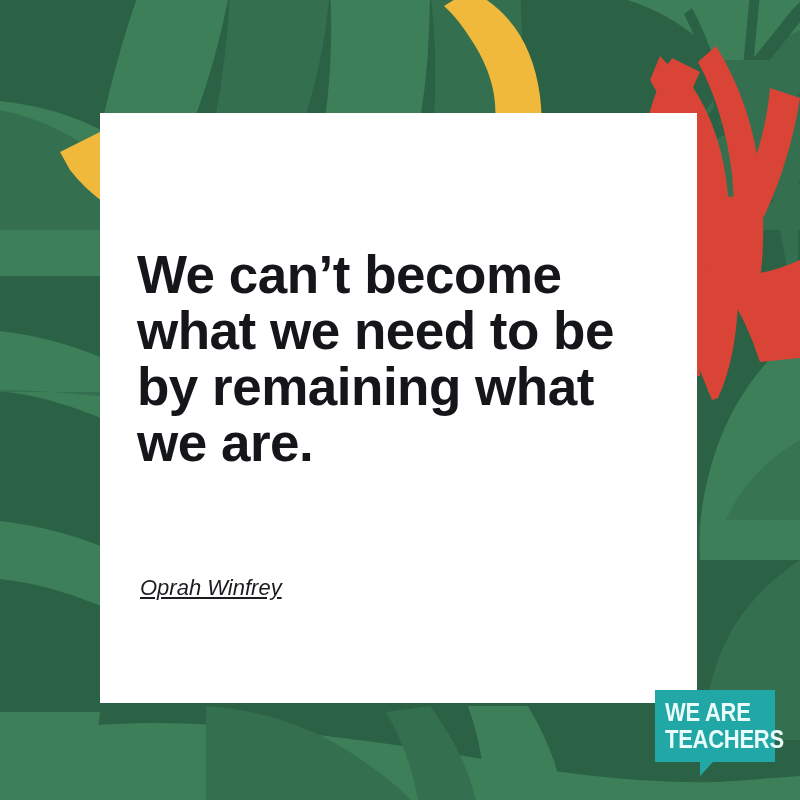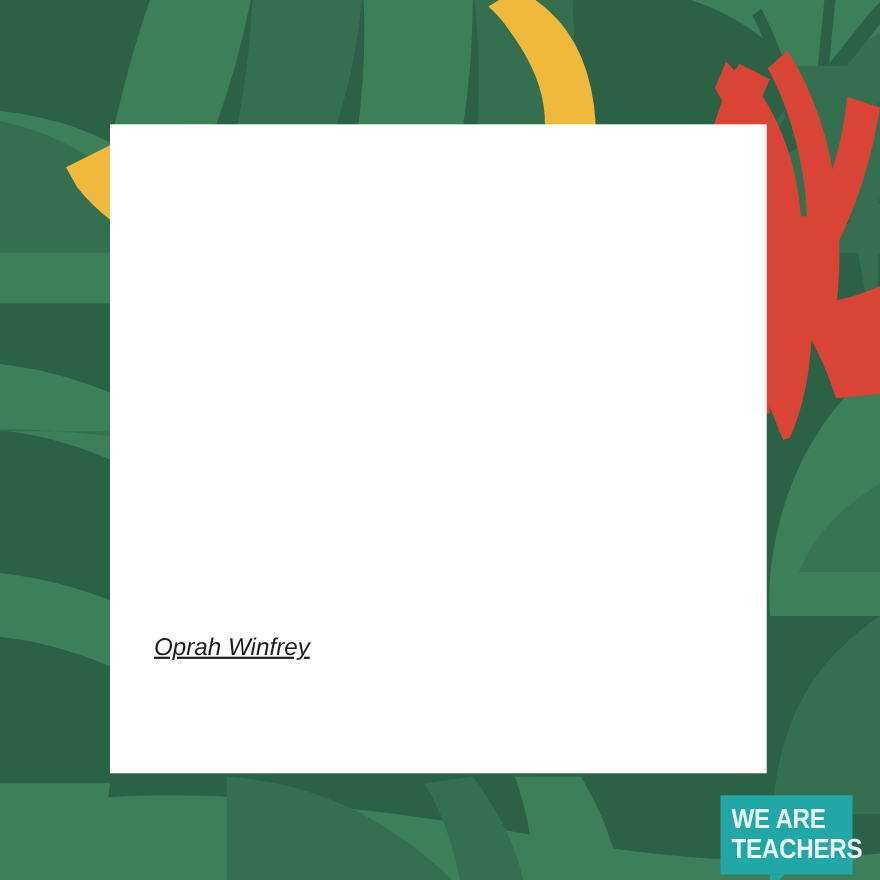--- a/index.html
+++ b/index.html
@@ -52,21 +52,21 @@
     font-family: "Liberation Sans", sans-serif;
     font-style: italic;
     font-weight: normal;
     font-size: 22px;
     color: #1b1c20;
     text-decoration: underline;
   }
   .logo {
     position: absolute;
     left: 655px;
-    top: 723px;
+    top: 690px;
     width: 120px;
     height: 72px;
   }
   .logo-box {
     position: absolute;
     left: 0; top: 0;
     width: 120px;
     height: 72px;
     background: #21a8a6;
   }
@@ -165,20 +165,24 @@
       <path d="M720 280 Q746 318 760 362 L800 358 L800 260 Q760 278 730 274 Z" fill="#d94437"></path>
       <path d="M706 300 Q716 252 712 198 L740 196 Q746 252 736 306 Q728 344 712 364 L690 344 Q700 326 706 300 Z" fill="#d94437"></path>
       <path d="M688 300 Q676 338 680 376 L700 376 Q696 336 706 304 Z" fill="#d94437"></path>
       <path d="M706 302 Q712 350 708 392 L716 396 Q736 350 738 300 Z" fill="#d94437"></path>
       <path d="M684 300 L738 302 Q736 358 718 398 L712 400 L698 366 Z" fill="#d94437"></path>
       <circle cx="686" cy="216" r="6" fill="#4a2a18"></circle>
     </g>
   </svg>
 
   <div class="quote-card">
+    <p class="quote-text">We can’t become
+what we need to be
+by remaining what
+we are.</p>
     <p class="quote-author">Oprah Winfrey</p>
   </div>
 
   <div class="logo">
     <div class="logo-box"></div>
     <div class="logo-tail"></div>
     <p class="logo-text">WE ARE
 TEACHERS</p>
   </div>
 

